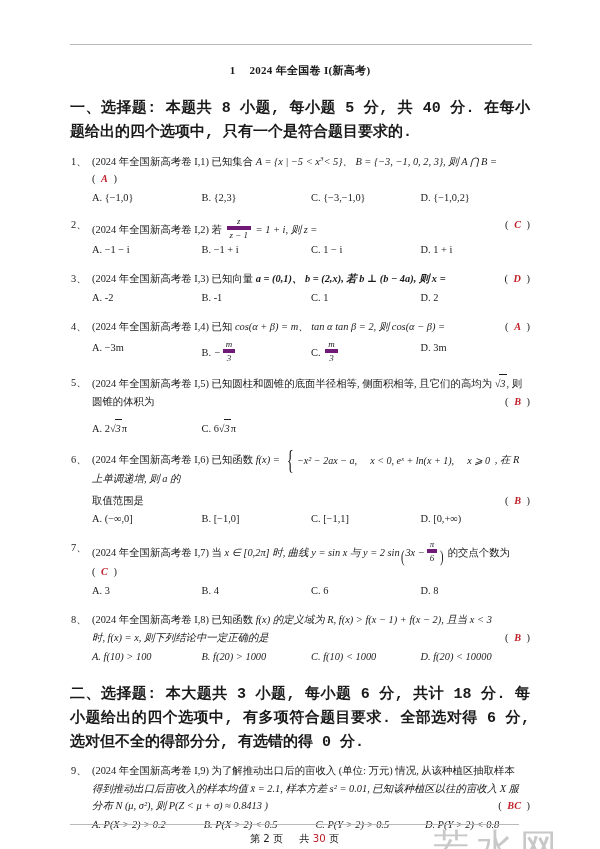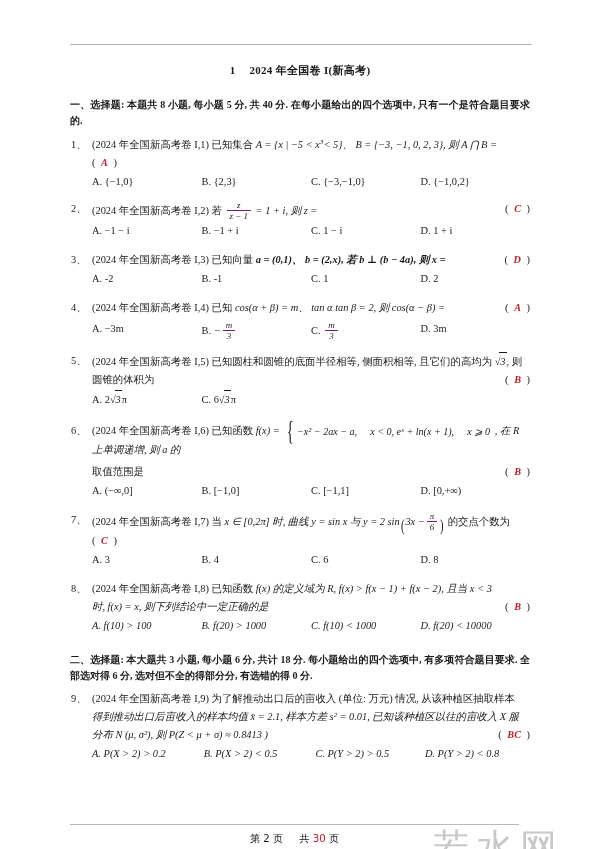--- a/index.html
+++ b/index.html
@@ -27,25 +27,25 @@
     font-size:11px;
     font-weight:bold;
     margin:18px 0 0 0;
     letter-spacing:0.3px;
     font-family:"Liberation Serif","DejaVu Serif",serif;
   }
   .doc-title .num { margin-right:14px; font-weight:bold; }
 
   .section-head {
     font-weight:bold;
-    font-size:10px;
+    font-size:15px;
     line-height:1.62;
     margin:19px 0 6px 0;
     text-align:justify;
-    font-family:Liberation Serif, serif;
+    font-family:Liberation Mono, monospace;
   }
 
   .q {
     display:flex;
     align-items:flex-start;
     font-size:10.4px;
     line-height:1.72;
     margin:7px 0 0 0;
   }
   .q-num { width:22px; flex:0 0 22px; padding-left:1px; }
@@ -78,21 +78,21 @@
 
   .frac {
     display:inline-block;
     vertical-align:-0.55em;
     text-align:center;
     font-size:0.86em;
     line-height:1.12;
     margin:0 2px;
   }
   .frac .nu { display:block; padding:0 3px; }
-  .frac .de { display:block; border-top:1px solid #701a75; padding:0 3px; }
+  .frac .de { display:block; border-top:4px solid #701a75; padding:0 3px; }
 
   .sqrt { white-space:nowrap; }
   .sqrt .rad { display:inline-block; }
   .sqrt .body { border-top:1px solid #1a1a1a; padding:0 1px 0 1px; display:inline-block; margin-left:-1px; }
 
   .cases {
     display:inline-flex;
     align-items:center;
     vertical-align:middle;
     margin:0 2px;
@@ -249,21 +249,21 @@
     <div class="q-num">5、</div>
     <div class="q-body">
       <div class="q-line justify">
         <span>(2024 年全国新高考卷 I,5)</span>
         <span>已知圆柱和圆锥的底面半径相等, 侧面积相等, 且它们的高均为 <span class="sqrt mi"><span class="rad">√</span><span class="body">3</span></span>, 则</span>
       </div>
       <div class="q-line" style="position:relative">
         <span>圆锥的体积为</span>
         <span class="ans-right">(&nbsp;<span class="ans">B</span>&nbsp;)</span>
       </div>
-      <div class="opts" style="margin-top:2px">
+      <div class="opts" style="margin-top:8px">
         <div>A. 2<span class="sqrt mi"><span class="rad">√</span><span class="body">3</span></span>π</div>
         <div>C. 6<span class="sqrt mi"><span class="rad">√</span><span class="body">3</span></span>π</div>
       </div>
     </div>
   </div>
 
   <div class="q" style="margin-top:13px">
     <div class="q-num">6、</div>
     <div class="q-body">
       <div class="q-line">

